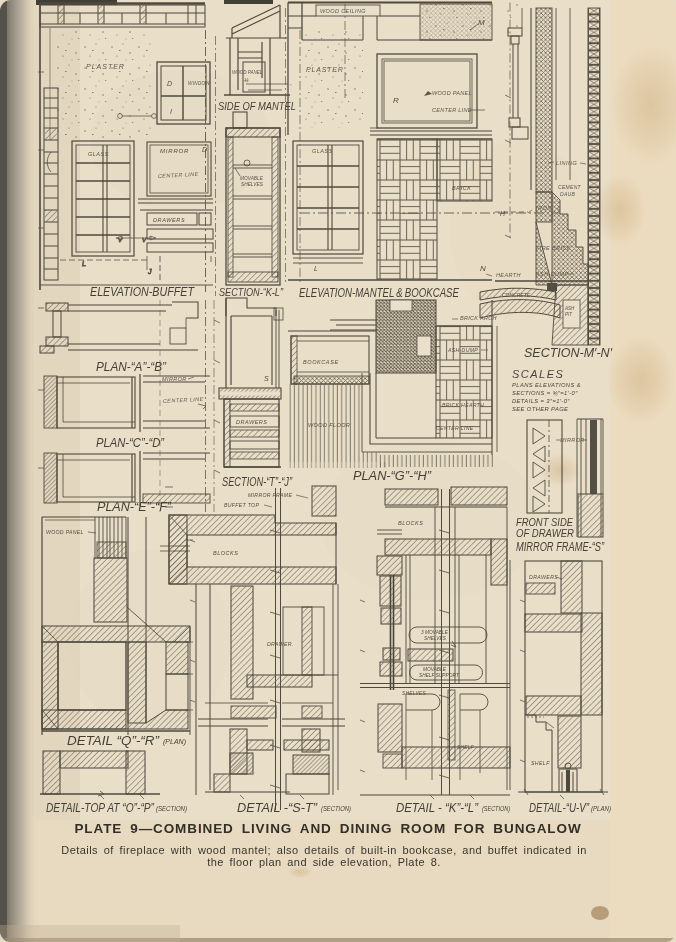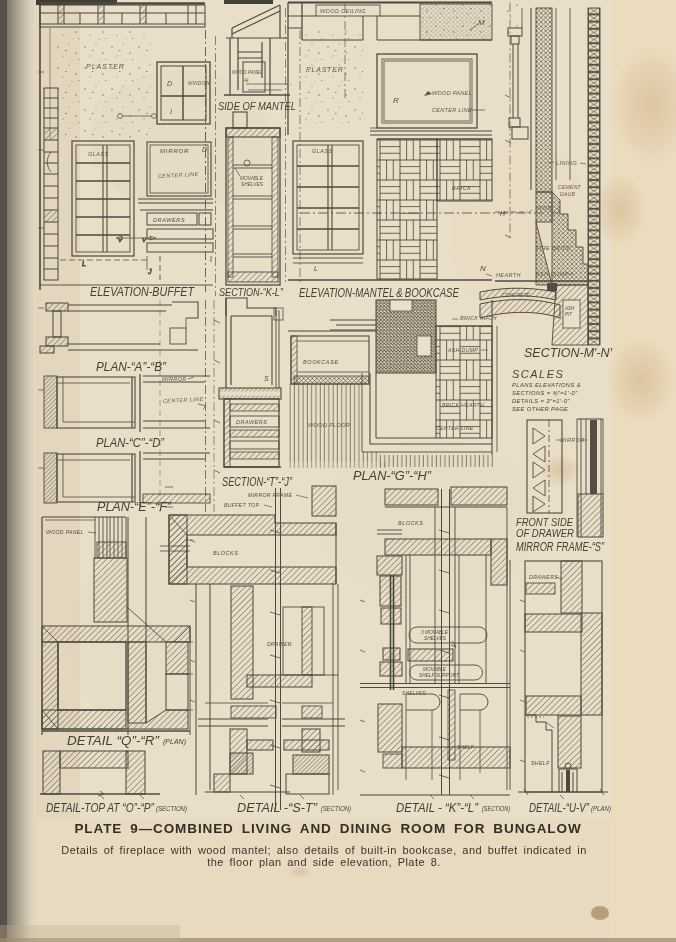--- a/index.html
+++ b/index.html
@@ -1,17 +1,17 @@
 <!DOCTYPE html>
 <html><head>
 <meta charset="utf-8">
 <style>
   html,body{margin:0;padding:0;background:#e9dcc4;}
   #page{position:relative;width:676px;height:942px;overflow:hidden;
-        font-family:"Liberation Sans",sans-serif;}
+        font-family:"Liberation Sans",sans-serif;border-radius:11px;}
   svg text{font-family:"Liberation Sans",sans-serif;}
 </style>
 </head>
 <body>
 <div id="page">
 <svg width="676" height="942" viewBox="0 0 676 942">
 <defs>
 
   <pattern id="h1" width="4.2" height="4.2" patternUnits="userSpaceOnUse" patternTransform="rotate(45)">
     <rect width="4.2" height="4.2" fill="none"></rect>

